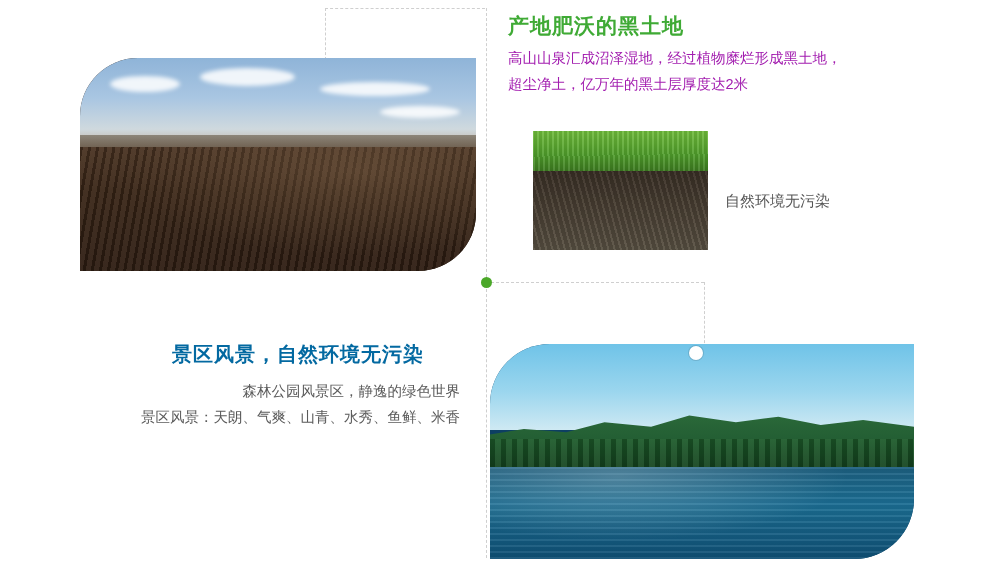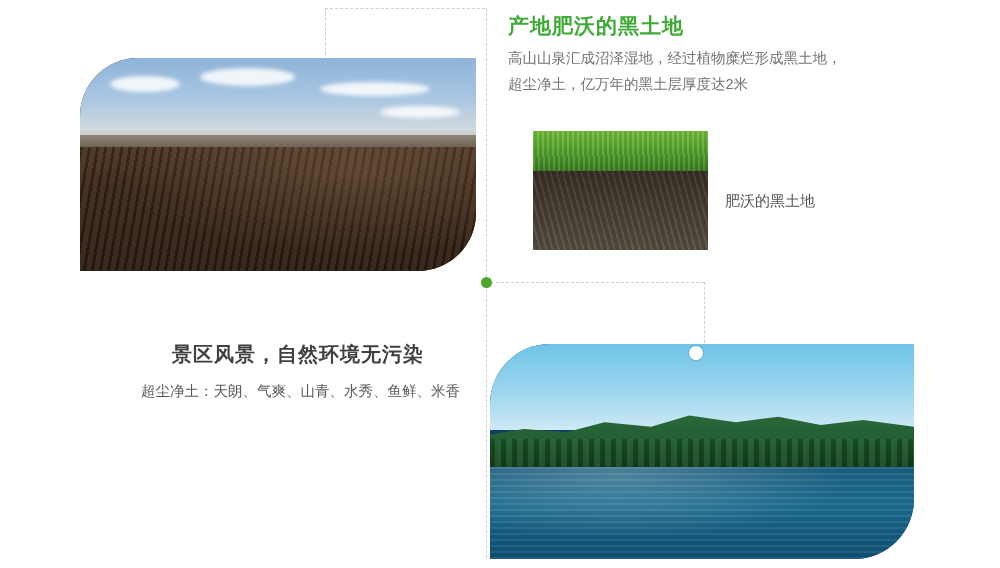--- a/index.html
+++ b/index.html
@@ -97,21 +97,21 @@
     color: #3faa35;
     letter-spacing: 1px;
   }
   .para-top {
     position: absolute;
     left: 508px;
     top: 45px;
     width: 400px;
     font-size: 14.5px;
     line-height: 26px;
-    color: #737373;
+    color: #a21caf;
   }
 
   .photo-soil {
     position: absolute;
     left: 533px;
     top: 131px;
     width: 175px;
     height: 119px;
     overflow: hidden;
     background: #2b2418;
@@ -138,21 +138,21 @@
     color: #555555;
   }
 
   
   .title-bottom {
     position: absolute;
     left: 172px;
     top: 341px;
     font-size: 20px;
     font-weight: bold;
-    color: #404040;
+    color: #0369a1;
     letter-spacing: 1px;
   }
   .para-bottom {
     position: absolute;
     left: 118px;
     top: 378px;
     width: 342px;
     text-align: right;
     font-size: 14.5px;
     line-height: 26px;
@@ -240,26 +240,27 @@
   <div class="para-top">
     <div>高山山泉汇成沼泽湿地，经过植物糜烂形成黑土地，</div>
     <div>超尘净土，亿万年的黑土层厚度达2米</div>
   </div>
 
   <div class="photo-soil">
     <div class="grass"></div>
     <div class="dirt"></div>
   </div>
 
-  <div class="caption-soil">肥沃的黑土地</div>
+  <div class="caption-soil">自然环境无污染</div>
 
   <div class="title-bottom">景区风景，自然环境无污染</div>
 
   <div class="para-bottom">
-    <div>超尘净土：天朗、气爽、山青、水秀、鱼鲜、米香</div>
+    <div>森林公园风景区，静逸的绿色世界</div>
+    <div>景区风景：天朗、气爽、山青、水秀、鱼鲜、米香</div>
   </div>
 
   <div class="photo-lake">
     <div class="lsky"></div>
     <div class="hills"></div>
     <div class="forest"></div>
     <div class="water"></div>
     <div class="ring"></div>
   </div>
 

